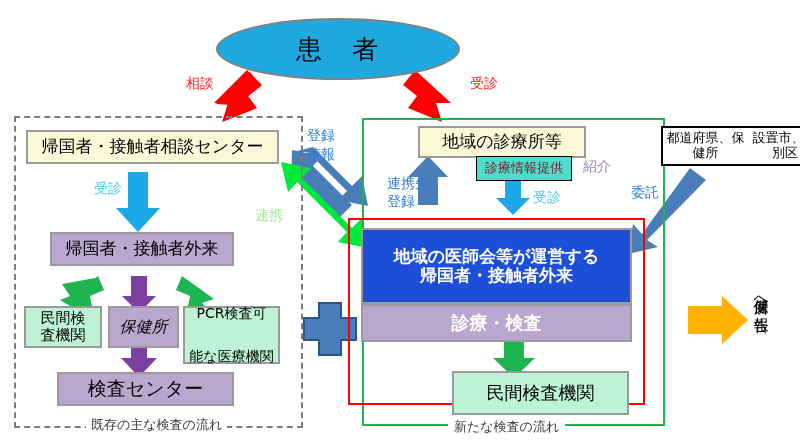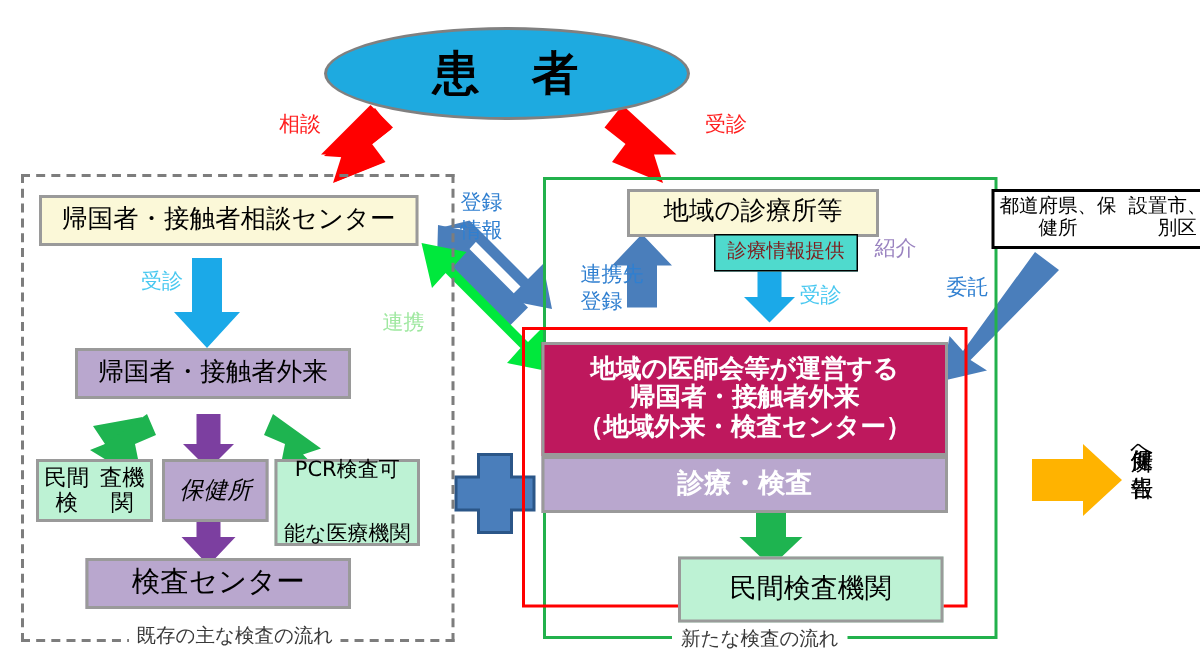--- a/index.html
+++ b/index.html
@@ -13,21 +13,21 @@
 
   
   .box{
     position:absolute;box-sizing:border-box;
     display:flex;align-items:center;justify-content:center;
     text-align:center;line-height:1.12;
     border:2px solid #9a9a9a;
   }
   .box-yellow{background:#fbf8d8;color:#000;}
   .box-purple{background:#b9a7ce;color:#000;}
-  .box-purple-dark{background:#be185d;color:#ffffff;font-weight:bold;}
+  .box-purple-dark{background:#1d4ed8;color:#ffffff;font-weight:bold;}
   .box-purple-light{background:#b9a7ce;color:#ffffff;font-weight:bold;}
   .box-green{background:#bdf2d4;color:#000;}
   .box-cyan{background:#4fdacd;color:#7f1d1d;border:1px solid #000;}
   .box-white{background:#ffffff;color:#000;border:2px solid #000;}
 
   
   .frame-dashed{
     position:absolute;box-sizing:border-box;
     border:2px dashed #7d7d7d;background:transparent;
   }
@@ -131,33 +131,33 @@
 
     <g>
       <path d="M688,306 L722,306 L722,296 L748,320 L722,344 L722,334 L688,334 Z" fill="#ffb300"></path>
     </g>
   </svg>
 
   <div class="frame-dashed" style="left:14px;top:116px;width:289px;height:312px;"></div>
   <div class="frame-green" style="left:362px;top:118px;width:303px;height:308px;"></div>
   <div class="frame-red" style="left:348px;top:218px;width:297px;height:187px;"></div>
 
-  <div class="ellipse" style="left:216px;top:18px;width:244px;height:62px;font-size:31px;font-weight:bold;letter-spacing:2px;">
+  <div class="ellipse" style="left:216px;top:18px;width:244px;height:62px;font-size:26px;font-weight:normal;letter-spacing:2px;">
     <span>患　者</span>
   </div>
 
   <div class="box box-yellow" style="left:26px;top:130px;width:253px;height:34px;font-size:17px;">
     <span>帰国者・接触者相談センター</span>
   </div>
 
   <div class="box box-purple" style="left:50px;top:232px;width:184px;height:34px;font-size:17px;">
     <span>帰国者・接触者外来</span>
   </div>
 
-  <div class="box box-green" style="left:24px;top:306px;width:78px;height:42px;font-size:15px;flex-direction:row;">
+  <div class="box box-green" style="left:24px;top:306px;width:78px;height:42px;font-size:15px;flex-direction:column;">
     <span>民間検</span>
     <span>査機関</span>
   </div>
 
   <div class="box box-purple" style="left:108px;top:306px;width:71px;height:42px;font-size:16px;font-style:italic;">
     <span>保健所</span>
   </div>
 
   <div class="box box-green" style="left:183px;top:306px;width:97px;height:58px;font-size:14px;flex-direction:column;gap:27px;">
     <span>PCR検査可</span>
@@ -174,21 +174,20 @@
     <span>地域の診療所等</span>
   </div>
 
   <div class="box box-cyan" style="left:476px;top:156px;width:96px;height:25px;font-size:13px;">
     <span>診療情報提供</span>
   </div>
 
   <div class="box box-purple-dark" style="left:361px;top:228px;width:271px;height:76px;font-size:17px;flex-direction:column;">
     <span>地域の医師会等が運営する</span>
     <span>帰国者・接触者外来</span>
-    <span>（地域外来・検査センター）</span>
   </div>
 
   <div class="box box-purple-light" style="left:361px;top:304px;width:271px;height:38px;font-size:18px;">
     <span>診療・検査</span>
   </div>
 
   <div class="box box-green" style="left:452px;top:371px;width:177px;height:44px;font-size:18px;">
     <span>民間検査機関</span>
   </div>
 

